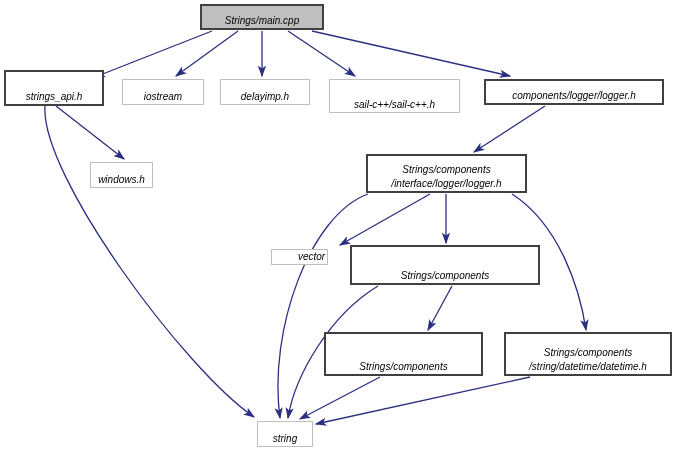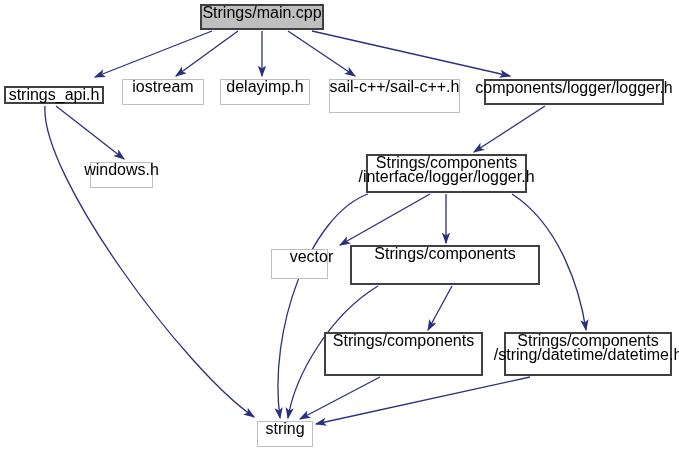--- a/index.html
+++ b/index.html
@@ -23,30 +23,31 @@
     width: 679px;
     height: 455px;
     pointer-events: none;
   }
   .node {
     position: absolute;
     box-sizing: border-box;
     display: flex;
     flex-direction: column;
     align-items: center;
-    justify-content: flex-start;
+    justify-content: flex-end;
     text-align: center;
     background: #ffffff;
     border: 1px solid #bfbfbf;
     color: #000000;
-    font-size: 16px;
+    font-size: 10px;
     line-height: 14px;
     letter-spacing: 0px;
     white-space: nowrap;
     z-index: 2;
+    font-style: italic;
   }
   .node.strong {
     border: 2px solid #404040;
   }
   .node.root {
     background: #bfbfbf;
     border: 2px solid #404040;
   }
   .node .line {
     display: block;
@@ -80,21 +81,21 @@
         <path d="M 378,286 C 330,315 295,375 288,418"></path>
         <path d="M 380,377 L 300,419"></path>
         <path d="M 530,377 L 316,424"></path>
       </g>
   </svg>
 
   <div id="nodes">
       <div class="node root" style="left: 200px; top: 4px; width: 124px; height: 26px;">
         <span class="line">Strings/main.cpp</span>
       </div>
-      <div class="node strong" style="left: 4px; top: 86px; width: 100px; height: 18px;">
+      <div class="node strong" style="left: 4px; top: 70px; width: 100px; height: 36px;">
         <span class="line">strings_api.h</span>
       </div>
       <div class="node" style="left: 122px; top: 79px; width: 82px; height: 26px;">
         <span class="line">iostream</span>
       </div>
       <div class="node" style="left: 220px; top: 79px; width: 90px; height: 26px;">
         <span class="line">delayimp.h</span>
       </div>
       <div class="node" style="left: 329px; top: 79px; width: 131px; height: 34px;">
         <span class="line">sail-c++/sail-c++.h</span>
@@ -102,21 +103,21 @@
       <div class="node strong" style="left: 484px; top: 79px; width: 180px; height: 26px;">
         <span class="line">components/logger/logger.h</span>
       </div>
       <div class="node" style="left: 90px; top: 162px; width: 63px; height: 26px;">
         <span class="line">windows.h</span>
       </div>
       <div class="node strong" style="left: 366px; top: 154px; width: 161px; height: 39px;">
         <span class="line">Strings/components</span>
         <span class="line">/interface/logger/logger.h</span>
       </div>
-      <div class="node" style="left: 271px; top: 249px; width: 57px; height: 30px; padding-left: 24px;">
+      <div class="node" style="left: 271px; top: 249px; width: 57px; height: 16px; padding-left: 24px;">
         <span class="line">vector</span>
       </div>
       <div class="node strong" style="left: 350px; top: 245px; width: 190px; height: 40px;">
         <span class="line">Strings/components</span>
       </div>
       <div class="node strong" style="left: 324px; top: 332px; width: 159px; height: 44px;">
         <span class="line">Strings/components</span>
       </div>
       <div class="node strong" style="left: 504px; top: 332px; width: 168px; height: 44px;">
         <span class="line">Strings/components</span>

